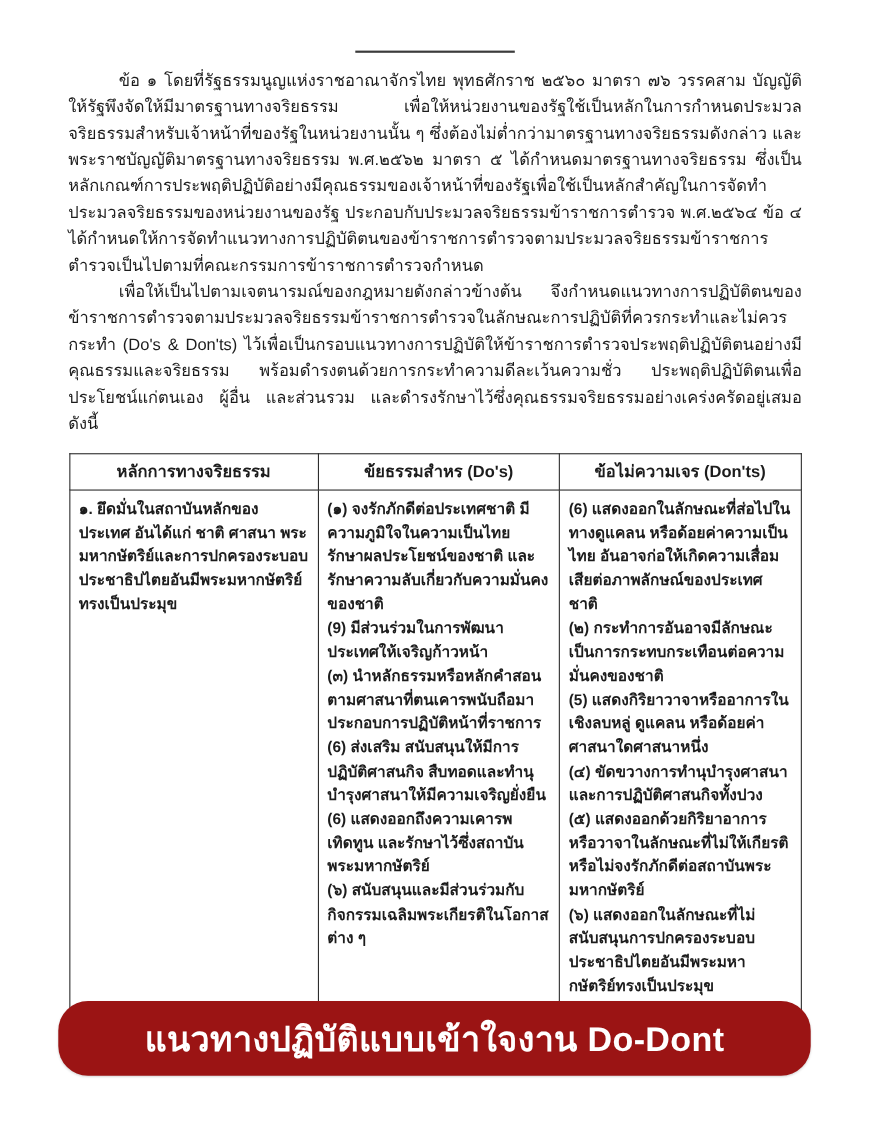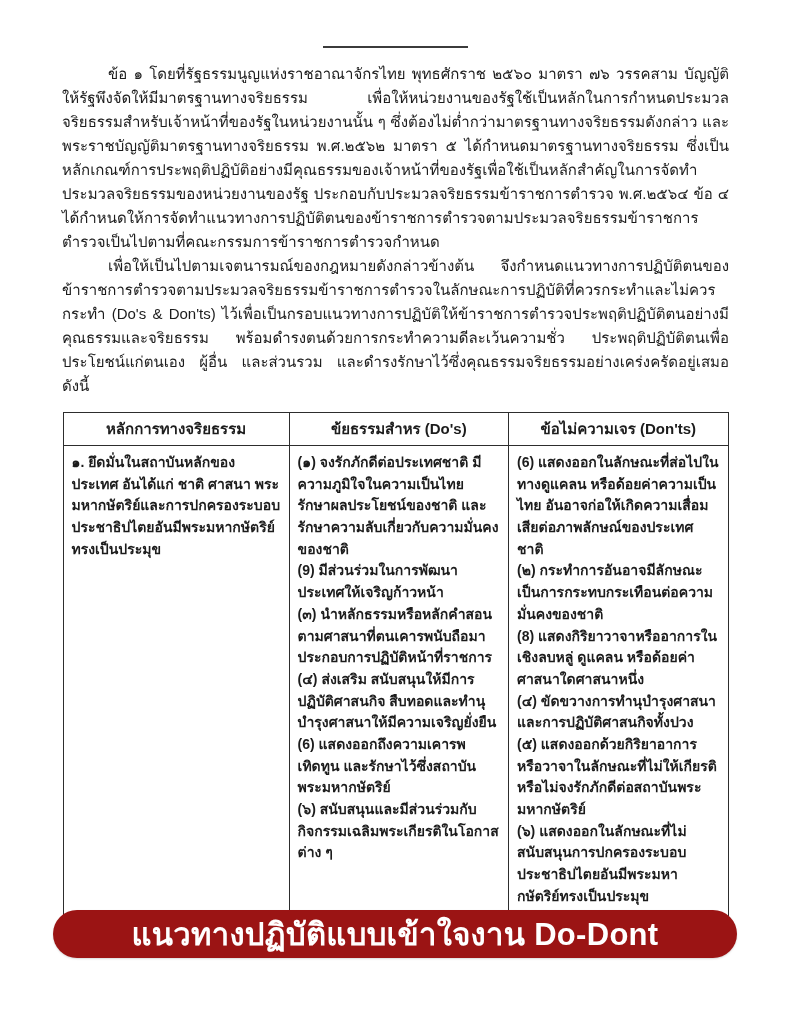--- a/index.html
+++ b/index.html
@@ -69,21 +69,21 @@
   .cell-item {
     margin: 0;
     text-align: left;
     font-weight: bold;
   }
   .footer-banner {
     position: absolute;
     left: 53px;
     top: 910px;
     width: 684px;
-    height: 48px;
+    height: 68px;
     border-radius: 27px;
     background: #9b1414;
     display: flex;
     align-items: center;
     justify-content: center;
     box-shadow: 0 1px 2px rgba(0,0,0,0.15);
   }
   .footer-banner .banner-text {
     color: #ffffff;
     font-size: 31px;
@@ -119,28 +119,28 @@
     </thead>
     <tbody>
       <tr>
         <td>
           <p class="cell-item">๑. ยึดมั่นในสถาบันหลักของประเทศ อันได้แก่ ชาติ ศาสนา พระมหากษัตริย์และการปกครองระบอบประชาธิปไตยอันมีพระมหากษัตริย์ทรงเป็นประมุข</p>
         </td>
         <td>
           <p class="cell-item">(๑) จงรักภักดีต่อประเทศชาติ มีความภูมิใจในความเป็นไทย รักษาผลประโยชน์ของชาติ และรักษาความลับเกี่ยวกับความมั่นคงของชาติ</p>
           <p class="cell-item">(9) มีส่วนร่วมในการพัฒนาประเทศให้เจริญก้าวหน้า</p>
           <p class="cell-item">(๓) นำหลักธรรมหรือหลักคำสอนตามศาสนาที่ตนเคารพนับถือมาประกอบการปฏิบัติหน้าที่ราชการ</p>
-          <p class="cell-item">(๔) ส่งเสริม สนับสนุนให้มีการปฏิบัติศาสนกิจ สืบทอดและทำนุบำรุงศาสนาให้มีความเจริญยั่งยืน</p>
+          <p class="cell-item">(6) ส่งเสริม สนับสนุนให้มีการปฏิบัติศาสนกิจ สืบทอดและทำนุบำรุงศาสนาให้มีความเจริญยั่งยืน</p>
           <p class="cell-item">(6) แสดงออกถึงความเคารพ เทิดทูน และรักษาไว้ซึ่งสถาบันพระมหากษัตริย์</p>
           <p class="cell-item">(๖) สนับสนุนและมีส่วนร่วมกับกิจกรรมเฉลิมพระเกียรติในโอกาสต่าง ๆ</p>
         </td>
         <td>
           <p class="cell-item">(6) แสดงออกในลักษณะที่ส่อไปในทางดูแคลน หรือด้อยค่าความเป็นไทย อันอาจก่อให้เกิดความเสื่อมเสียต่อภาพลักษณ์ของประเทศชาติ</p>
           <p class="cell-item">(๒) กระทำการอันอาจมีลักษณะเป็นการกระทบกระเทือนต่อความมั่นคงของชาติ</p>
-          <p class="cell-item">(8) แสดงกิริยาวาจาหรืออาการในเชิงลบหลู่ ดูแคลน หรือด้อยค่าศาสนาใดศาสนาหนึ่ง</p>
+          <p class="cell-item">(5) แสดงกิริยาวาจาหรืออาการในเชิงลบหลู่ ดูแคลน หรือด้อยค่าศาสนาใดศาสนาหนึ่ง</p>
           <p class="cell-item">(๔) ขัดขวางการทำนุบำรุงศาสนาและการปฏิบัติศาสนกิจทั้งปวง</p>
           <p class="cell-item">(๕) แสดงออกด้วยกิริยาอาการหรือวาจาในลักษณะที่ไม่ให้เกียรติหรือไม่จงรักภักดีต่อสถาบันพระมหากษัตริย์</p>
           <p class="cell-item">(๖) แสดงออกในลักษณะที่ไม่สนับสนุนการปกครองระบอบประชาธิปไตยอันมีพระมหากษัตริย์ทรงเป็นประมุข</p>
         </td>
       </tr>
     </tbody>
   </table>
 
 </div>
 

